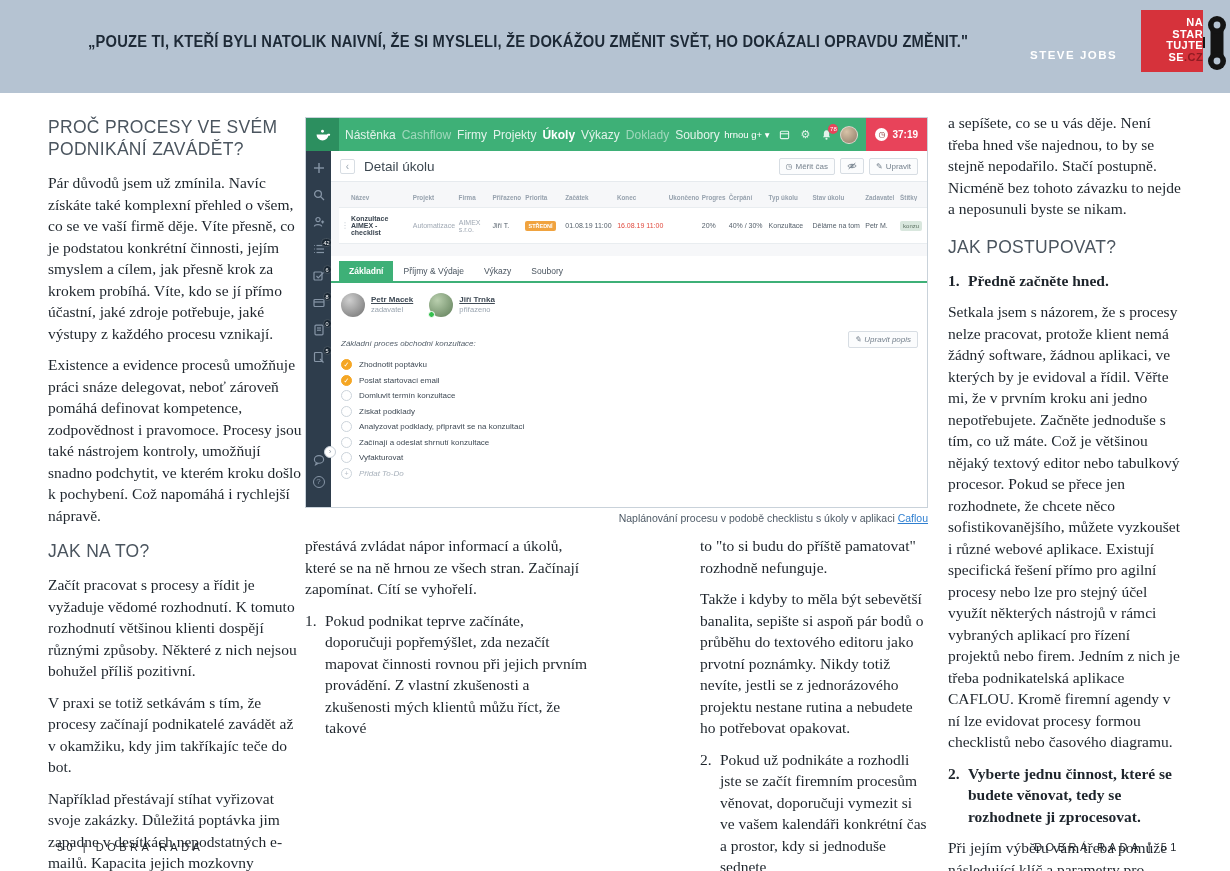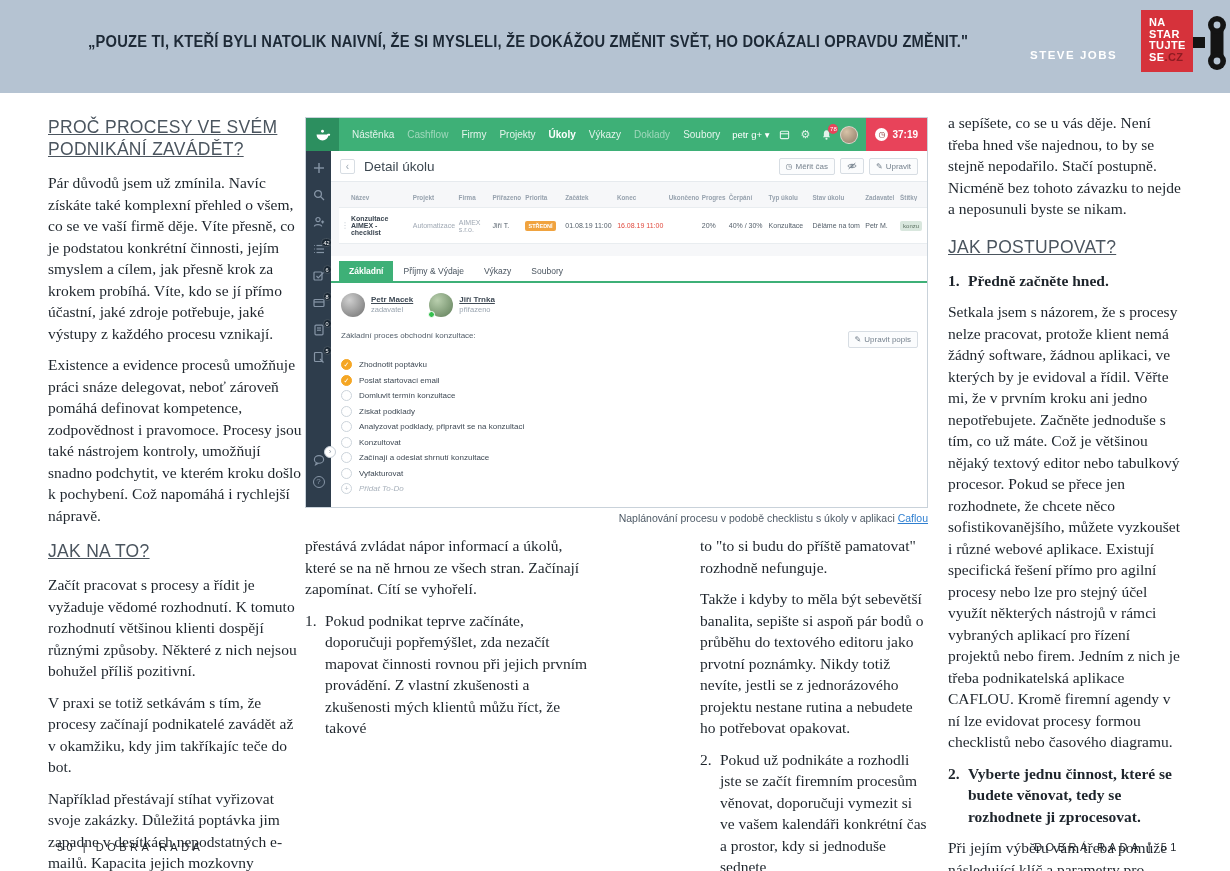--- a/index.html
+++ b/index.html
@@ -6,31 +6,31 @@
   body { background:#e9e9e9; font-family:"Liberation Serif", serif; }
   .page { position:relative; width:1230px; height:871px; background:#ffffff; overflow:hidden; }
 
   
   .banner { position:absolute; left:0; top:0; width:1230px; height:93px; background:#b5c3d2; }
   .banner-quote { position:absolute; left:88px; top:33px; font-family:"Liberation Sans", sans-serif;
     font-weight:700; font-size:16px; color:#1d2936; white-space:nowrap;
     transform:scaleX(.92); transform-origin:left center; letter-spacing:.2px; }
   .banner-author { position:absolute; left:1030px; top:49px; font-family:"Liberation Sans", sans-serif;
     font-weight:700; font-size:11.5px; color:#ffffff; letter-spacing:1.5px; }
-  .logo-square { position:absolute; left:1141px; top:10px; width:52px; height:62px; background:#d6323b;
+  .logo-square { position:absolute; left:1141px; top:10px; width:62px; height:62px; background:#d6323b;
     padding:7px 0 0 8px; font-family:"Liberation Sans", sans-serif; font-weight:700; font-size:11px;
-    line-height:11.5px; color:#fff; letter-spacing:.4px; z-index:2; }
+    line-height:11.5px; color:#fff; letter-spacing:.4px; z-index:2;text-align:right; }
   .logo-square .cz { color:#8f1b22; }
   .logo-key { position:absolute; left:1192px; top:16px; z-index:1; }
 
   
   .col { position:absolute; font-size:15.5px; line-height:21.5px; color:#1e252c; }
   .col p { margin:0 0 10px 0; }
   .h-sans { font-family:"Liberation Sans", sans-serif; font-weight:300; font-size:17.5px;
-    line-height:22px; color:#4b555f; letter-spacing:.3px; margin:4px 0 12px 0;text-decoration:underline; }
+    line-height:22px; color:#4b555f; letter-spacing:.3px; margin:4px 0 12px 0; }
   .lead-bold { font-weight:700; margin:4px 0 10px 0; }
   .num-item { display:flex; margin:0 0 10px 0; }
   .num-item .num { width:20px; flex:none; }
   .num-item.bold { font-weight:700; }
 
   .col-left  { left:48px;  top:112px; width:254px; }
   .col-midL  { left:305px; top:535px; width:284px; }
   .col-midR  { left:700px; top:535px; width:230px; }
   .col-right { left:948px; top:112px; width:236px; }
 
@@ -45,21 +45,21 @@
     font-family:"Liberation Sans", sans-serif; font-size:10.5px; color:#4e5a66; }
   .caption a { color:#2f7fd0; text-decoration:underline; cursor:pointer; }
 
   
   .app { position:absolute; left:305px; top:117px; width:623px; height:391px;
     border:1px solid #c9d2da; background:#fff; font-family:"Liberation Sans", sans-serif; }
   .app-nav { position:absolute; left:0; top:0; right:0; height:33px; background:#3eb077;
     display:flex; align-items:center; }
   .app-logo { width:33px; height:33px; background:#2c8f5f; display:flex; align-items:center;
     justify-content:center; flex:none; }
-  .nav-item { font-size:10px; color:rgba(255,255,255,.85); margin-left:13px; cursor:pointer; }
+  .nav-item { font-size:12px; color:rgba(255,255,255,.85); margin-left:6px; cursor:pointer; }
   .nav-item.dim { color:rgba(255,255,255,.5); }
   .nav-item.active { color:#fff; font-weight:700; }
   .nav-spacer { flex:1; }
   .nav-user { font-size:9.5px; color:#fff; margin-right:8px; cursor:pointer; }
   .nav-ico { width:14px; height:14px; margin-right:7px; display:flex; align-items:center;
     justify-content:center; color:rgba(255,255,255,.85); position:relative; cursor:pointer; }
   .bell-badge { position:absolute; top:-4px; right:-5px; min-width:10px; height:10px; border-radius:5px;
     background:#e8435a; color:#fff; font-size:6px; line-height:10px; text-align:center; padding:0 1px; }
   .nav-avatar { width:18px; height:18px; border-radius:50%; margin-right:8px; flex:none; cursor:pointer;
     background:radial-gradient(circle at 35% 30%, #d8c3a8, #8d7a66); border:1px solid rgba(255,255,255,.6); }
@@ -119,21 +119,21 @@
   .people { display:flex; gap:16px; padding:10px 0 6px 10px; }
   .person { display:flex; align-items:center; gap:6px; }
   .avatar { width:24px; height:24px; border-radius:50%; position:relative; flex:none; }
   .avatar.gray  { background:radial-gradient(circle at 35% 30%, #cfcfcf, #6f6f6f); }
   .avatar.green { background:radial-gradient(circle at 35% 30%, #b9cfae, #5e7d57); }
   .status-dot { position:absolute; left:-1px; bottom:-1px; width:7px; height:7px; border-radius:50%;
     background:#35c04e; border:1px solid #fff; }
   .p-name { font-size:8px; font-weight:700; color:#3e4954; line-height:10px;text-decoration:underline; }
   .p-role { font-size:7.5px; color:#9aa5b0; line-height:10px; }
 
-  .desc-row { display:flex; align-items:flex-start; padding:8px 9px 2px 10px; }
+  .desc-row { display:flex; align-items:flex-end; padding:8px 9px 2px 10px;font-style:italic; }
   .desc-label { font-size:8px; color:#55606b; }
 
   .checklist { padding:7px 10px 0 10px; }
   .check-item { display:flex; align-items:center; gap:7px; height:15.5px; cursor:pointer; }
   .check-circle { width:11px; height:11px; border-radius:50%; border:1px solid #ccd4db;
     background:#fff; flex:none; color:#fff; font-size:7px; line-height:10px; text-align:center; }
   .check-circle.checked { background:#f5a623; border-color:#f5a623; }
   .check-label { font-size:8px; color:#3e4954; }
   .check-item.todo .check-circle { color:#b6bec7; border-style:solid; }
   .check-item.todo .check-label { color:#a8b1bb;font-style:italic; }
@@ -192,21 +192,21 @@
       </div>
       <span class="nav-item">Nástěnka</span>
       <span class="nav-item dim">Cashflow</span>
       <span class="nav-item">Firmy</span>
       <span class="nav-item">Projekty</span>
       <span class="nav-item active">Úkoly</span>
       <span class="nav-item">Výkazy</span>
       <span class="nav-item dim">Doklady</span>
       <span class="nav-item">Soubory</span>
       <span class="nav-spacer"></span>
-      <span class="nav-user"><span>petr g+</span> <span>▾</span></span>
+      <span class="nav-user"><span>hrnou g+</span> <span>▾</span></span>
       <span class="nav-ico">
         <svg width="11" height="11" viewBox="0 0 12 12" fill="none" stroke="currentColor" stroke-width="1.2">
           <rect x="1.5" y="2.5" width="9" height="8" rx="1"></rect>
             <line x1="1.5" y1="5.2" x2="10.5" y2="5.2"></line>
         </svg>
       </span>
       <span class="nav-ico" style="font-size:11px;">⚙</span>
       <span class="nav-ico">
         <svg width="11" height="12" viewBox="0 0 12 13" fill="currentColor">
           <path d="M6 1.2 C4 1.2 3.1 3 3.1 5 L3.1 7.6 L2 9 H10 L8.9 7.6 L8.9 5 C8.9 3 8 1.2 6 1.2 Z"></path>
@@ -409,24 +409,20 @@
           <div class="check-item">
             <span class="check-circle"></span>
             <span class="check-label">Získat podklady</span>
           </div>
           <div class="check-item">
             <span class="check-circle"></span>
             <span class="check-label">Analyzovat podklady, připravit se na konzultaci</span>
           </div>
           <div class="check-item">
             <span class="check-circle"></span>
-            <span class="check-label">Konzultovat</span>
-          </div>
-          <div class="check-item">
-            <span class="check-circle"></span>
             <span class="check-label">Začínají a odeslat shrnutí konzultace</span>
           </div>
           <div class="check-item">
             <span class="check-circle"></span>
             <span class="check-label">Vyfakturovat</span>
           </div>
           <div class="check-item todo">
             <span class="check-circle"><span style="color:#b6bec7;">+</span></span>
             <span class="check-label">Přidat To-Do</span>
           </div>

